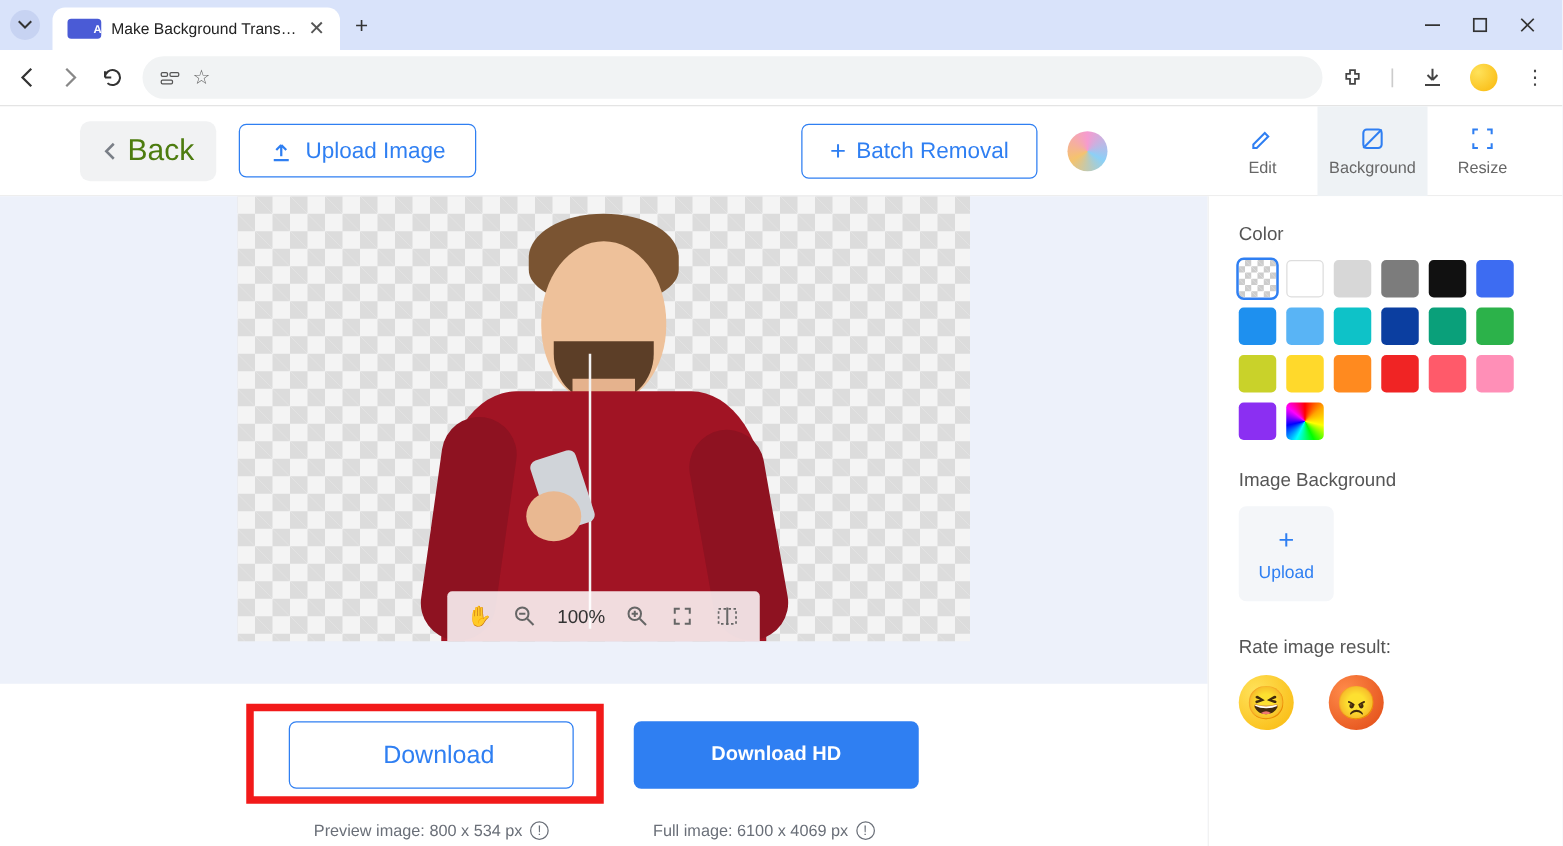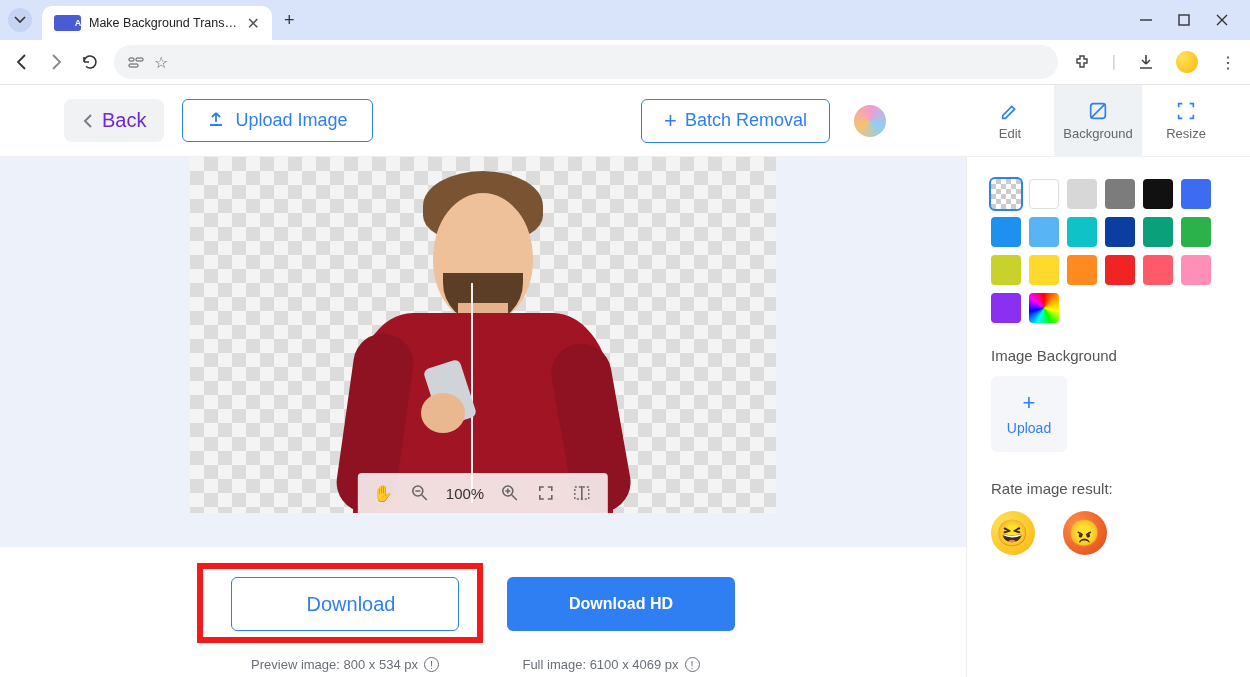--- a/index.html
+++ b/index.html
@@ -18,22 +18,22 @@
 
   .addr-bar { height:45px; background:#fff; display:flex; align-items:center; padding:0 12px; gap:14px; border-bottom:1px solid #e4e4e4; }
   .nav-ico { width:20px; height:20px; display:flex; align-items:center; justify-content:center; color:#444; }
   .url-box { flex:1; height:34px; background:#f1f3f4; border-radius:17px; display:flex; align-items:center; padding:0 14px; gap:10px; }
   .url-text { flex:1; font-size:14px; color:#3b3b3b; }
   .star { color:#666; }
   .right-icons { display:flex; align-items:center; gap:20px; }
 
   
   .app-header { height:72px; display:flex; align-items:center; padding:0 20px 0 64px; border-bottom:1px solid #eee; }
-  .back-btn { display:flex; align-items:center; gap:6px; background:#f1f2f3; border-radius:8px; padding:10px 18px; color:#6d28d9; font-size:20px; font-weight:500; }
-  .upload-btn { display:flex; align-items:flex-start; gap:10px; border:1.6px solid #2f7ff2; color:#2f7ff2; border-radius:6px; padding:10px 24px; font-size:18px; margin-left:18px; font-weight:500;}
+  .back-btn { display:flex; align-items:center; gap:6px; background:#f1f2f3; border-radius:8px; padding:10px 18px; color:#4d7c0f; font-size:24px; font-weight:500; }
+  .upload-btn { display:flex; align-items:flex-end; gap:10px; border:1.6px solid #2f7ff2; color:#2f7ff2; border-radius:6px; padding:10px 24px; font-size:18px; margin-left:18px; font-weight:500;}
   .spacer1 { flex:1; }
   .batch-btn { display:flex; align-items:center; gap:8px; border:1.5px solid #2f7ff2; color:#2f7ff2; border-radius:6px; padding:10px 22px; font-size:18px; font-weight:500;}
   .avatar { width:32px; height:32px; border-radius:50%; margin-left:24px; background: conic-gradient(#f59bd0, #8bd0f7, #f5c36d, #f59bd0); }
   .tool-tabs { display:flex; margin-left:80px; height:72px; }
   .tool-tab { width:88px; display:flex; flex-direction:column; align-items:center; justify-content:center; gap:4px; font-size:13px; color:#666; }
   .tool-tab.active { background:#eef2f5; }
   .tool-tab svg { width:22px; height:22px; }
 
   
   .page-body { display:flex; height:calc(677px - 40px - 45px - 72px); }
@@ -260,20 +260,21 @@
         <button class="dlhd-btn">Download HD</button>
         <div class="caption">
           <span>Full image: 6100 x 4069 px</span>
           <span class="info-circ">!</span>
         </div>
       </div>
     </div>
   </div>
 
   <div class="side">
+    <h4>Color</h4>
     <div class="swatches" id="swatches">
         <div class="sw transparent"></div>
         <div class="sw white" style="background: rgb(255, 255, 255);"></div>
         <div class="sw" style="background: rgb(215, 215, 215);"></div>
         <div class="sw" style="background: rgb(124, 124, 124);"></div>
         <div class="sw" style="background: rgb(17, 17, 17);"></div>
         <div class="sw" style="background: rgb(61, 108, 242);"></div>
         <div class="sw" style="background: rgb(30, 144, 239);"></div>
         <div class="sw" style="background: rgb(89, 180, 245);"></div>
         <div class="sw" style="background: rgb(14, 194, 200);"></div>

